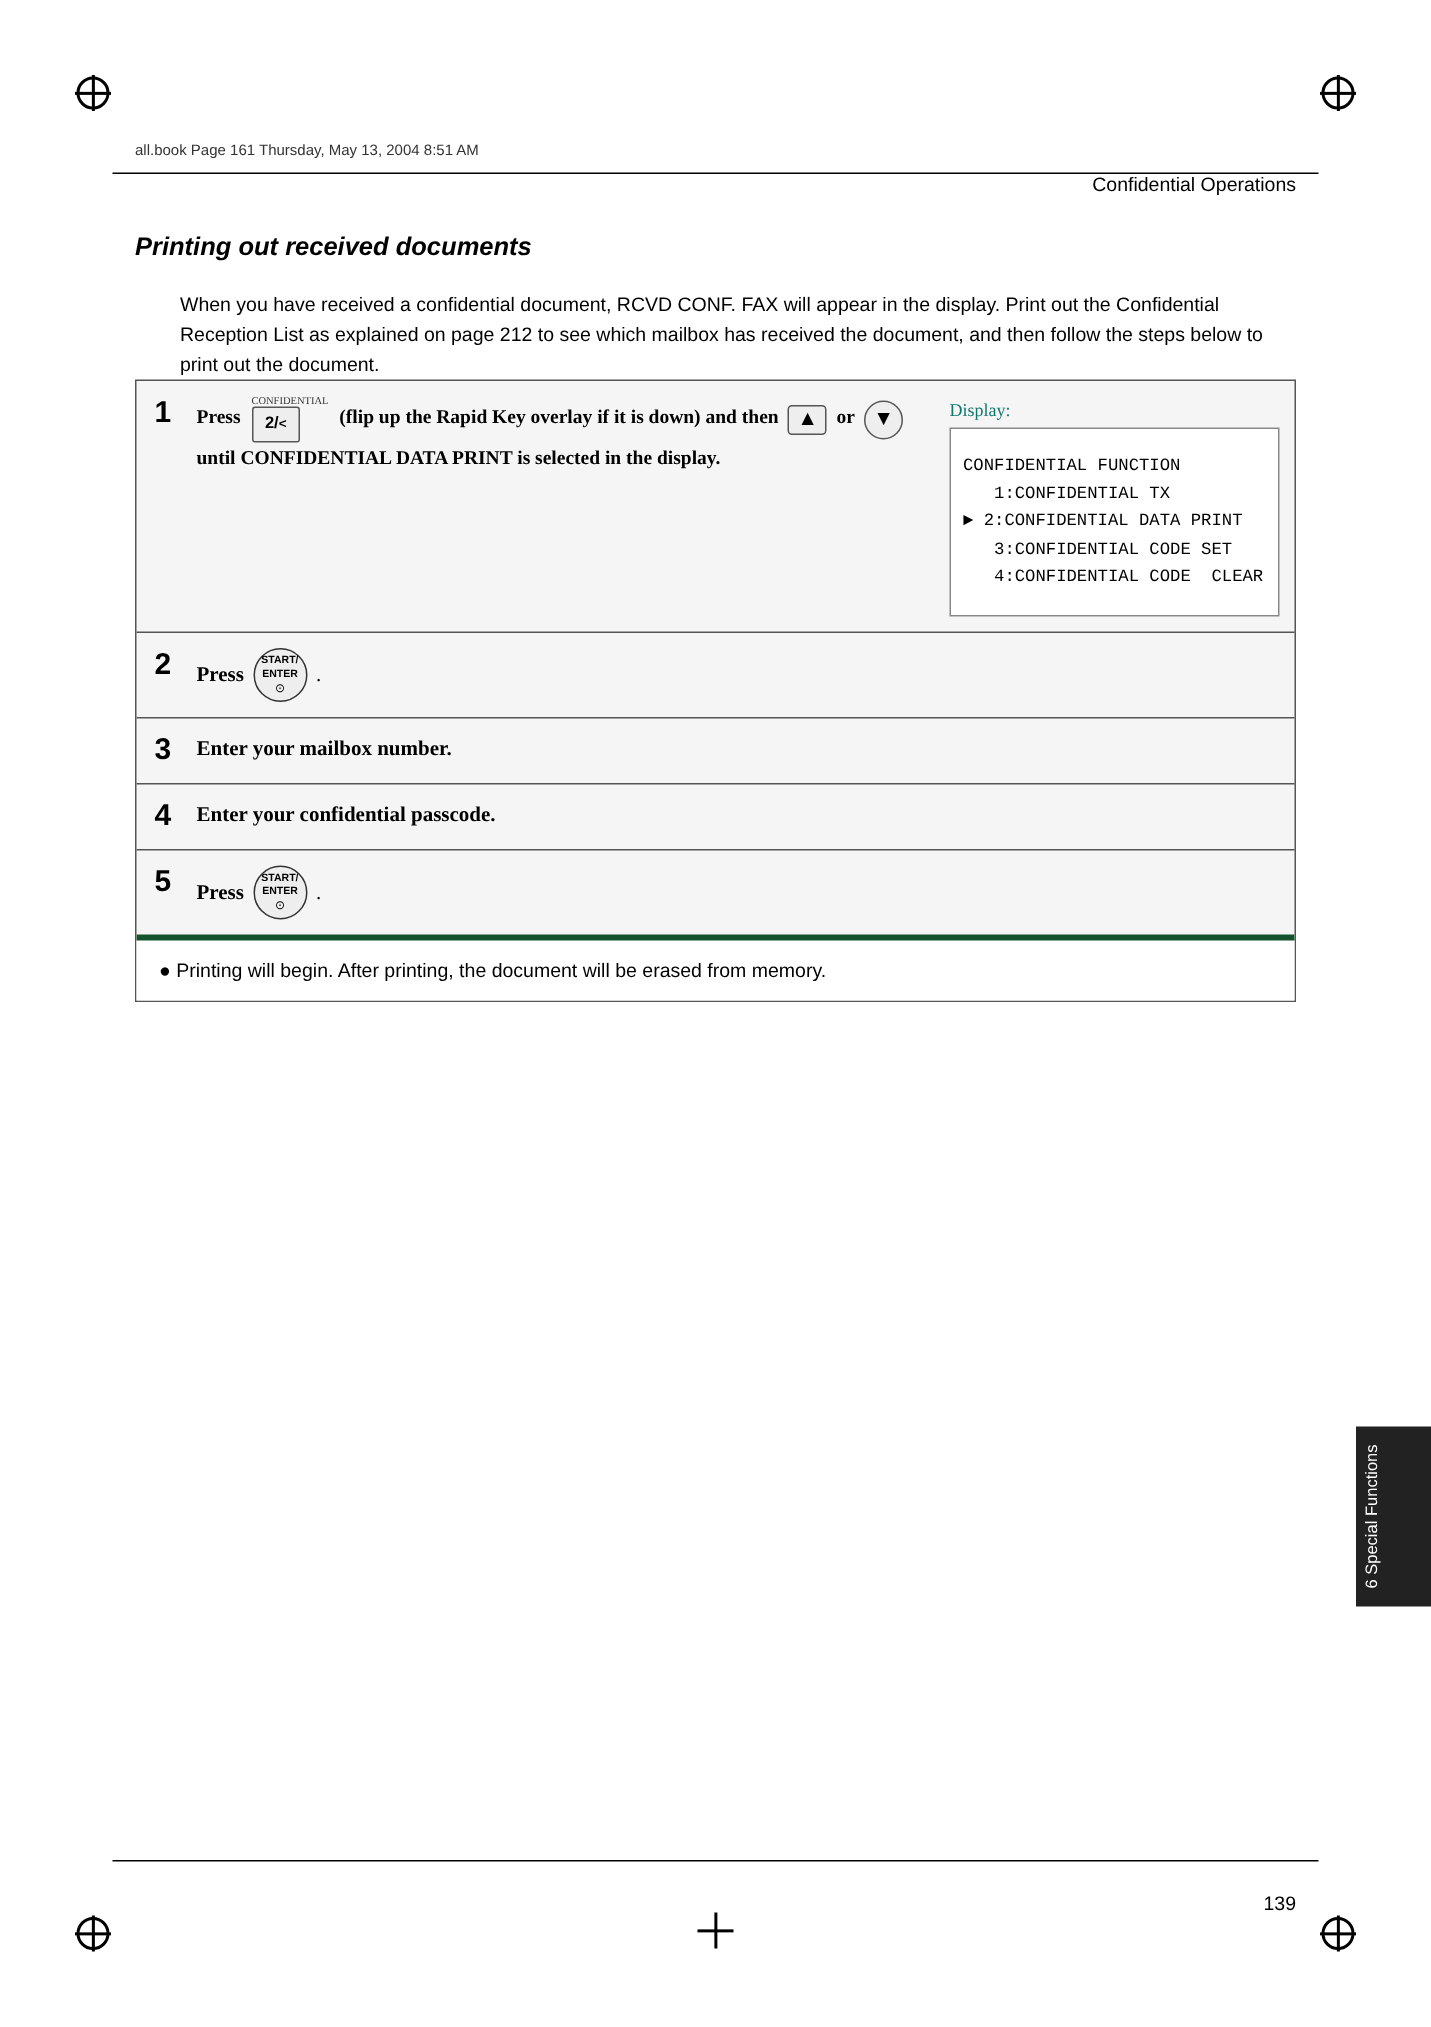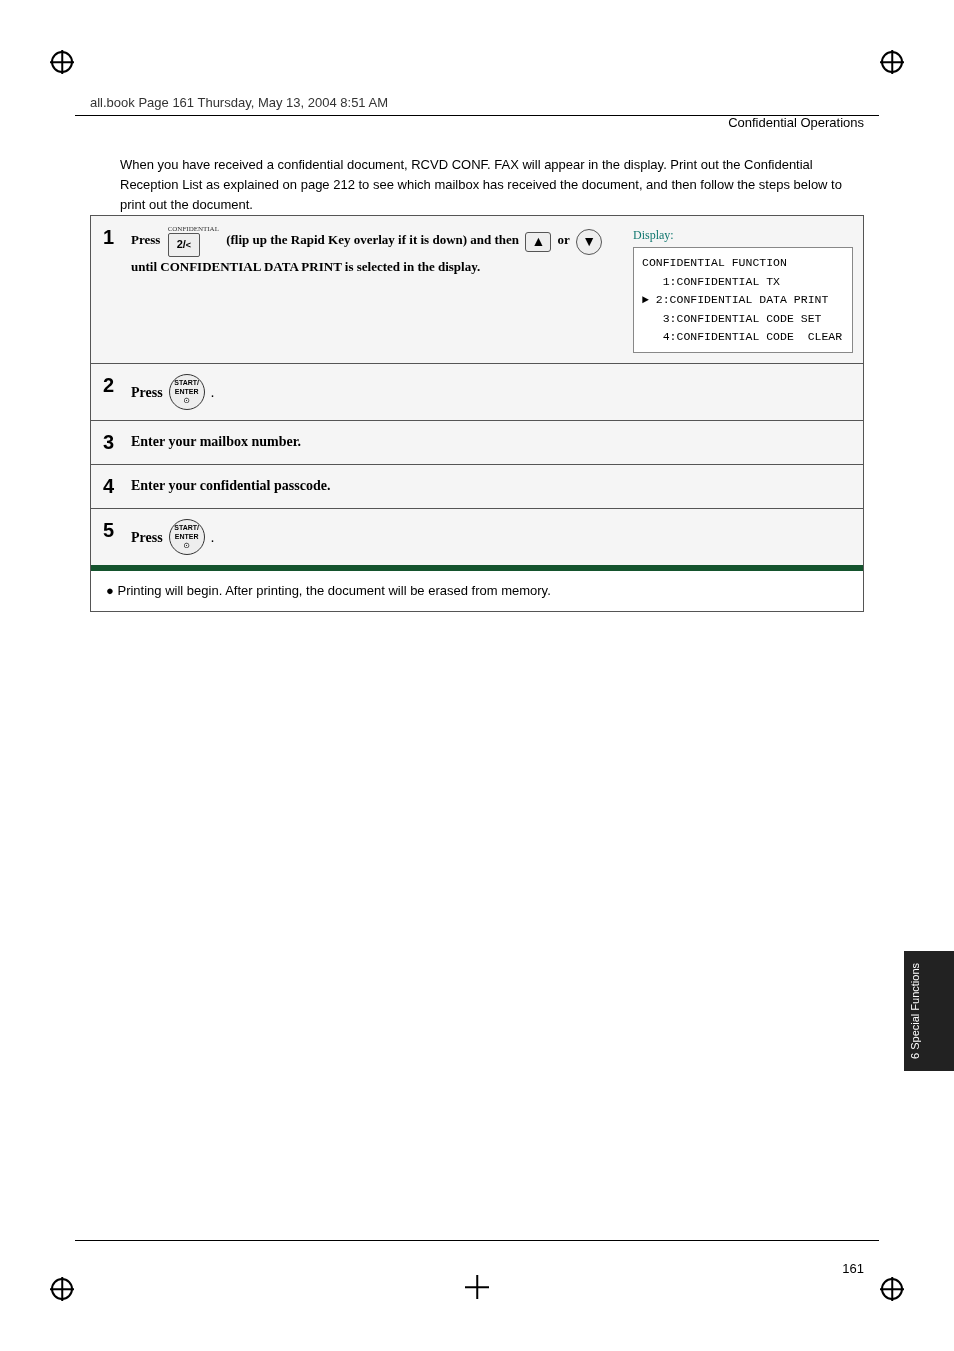--- a/index.html
+++ b/index.html
@@ -53,21 +53,21 @@
       top: 115px;
       left: 75px;
       right: 75px;
       height: 1px;
       background: #000;
     }
     .header-text {
       position: absolute;
       top: 95px;
       left: 90px;
-      font-size: 13px;
+      font-size: 10px;
       color: #333;
       font-family: Arial, sans-serif;
     }
 
     
     .page-header-right {
       position: absolute;
       top: 115px;
       right: 90px;
       font-size: 13px;
@@ -135,33 +135,33 @@
       margin-left: 10px;
     }
     .display-label {
       font-size: 12px;
       color: #0f766e;
       margin-bottom: 3px;
     }
     .display-screen {
       border: 1px solid #888;
       background: #fff;
-      padding: 6px 8px;
+      padding: 16px 8px;
       font-size: 11.5px;
       font-family: 'Courier New', monospace;
       line-height: 1.6;
     }
 
     .bullet-note {
       font-size: 13px;
       font-family: Arial, sans-serif;
       padding: 10px 15px;
       line-height: 1.5;
       background: #fff;
-      border-top: 6px solid #14532d;
+      border-top: 4px solid #14532d;
     }
 
     
     .side-tab {
       position: absolute;
       right: 0;
       bottom: 280px;
       width: 50px;
       background: #222;
       color: #fff;
@@ -229,20 +229,21 @@
 <div class="crosshair" style="position:absolute;bottom:52px;left:50%;transform:translateX(-50%);"></div>
 
 <div class="header-line"></div>
 
 <div class="header-text">all.book   Page 161   Thursday, May 13, 2004   8:51 AM</div>
 
 <div class="page-header-right">Confidential Operations</div>
 
 <div class="main-content">
 
+  <div class="section-title">Printing out received documents</div>
 
   <div class="intro-text">When you have received a confidential document, RCVD CONF. FAX will appear in the display. Print out the Confidential Reception List as explained on page 212 to see which mailbox has received the document, and then follow the steps below to print out the document.</div>
 
   <div class="steps-container">
 
     <div class="step-item">
       <div class="step-num">1</div>
       <div class="step-content">
         <div class="step-content-inner">
           <div class="step-text-area">
@@ -320,13 +321,13 @@
 
   </div>
 </div>
 
 <div class="side-tab">
   <span>6 Special Functions</span>
 </div>
 
 <div class="bottom-line"></div>
 
-<div class="page-number">161</div>
+<div class="page-number">139</div>
 
 </body></html>

